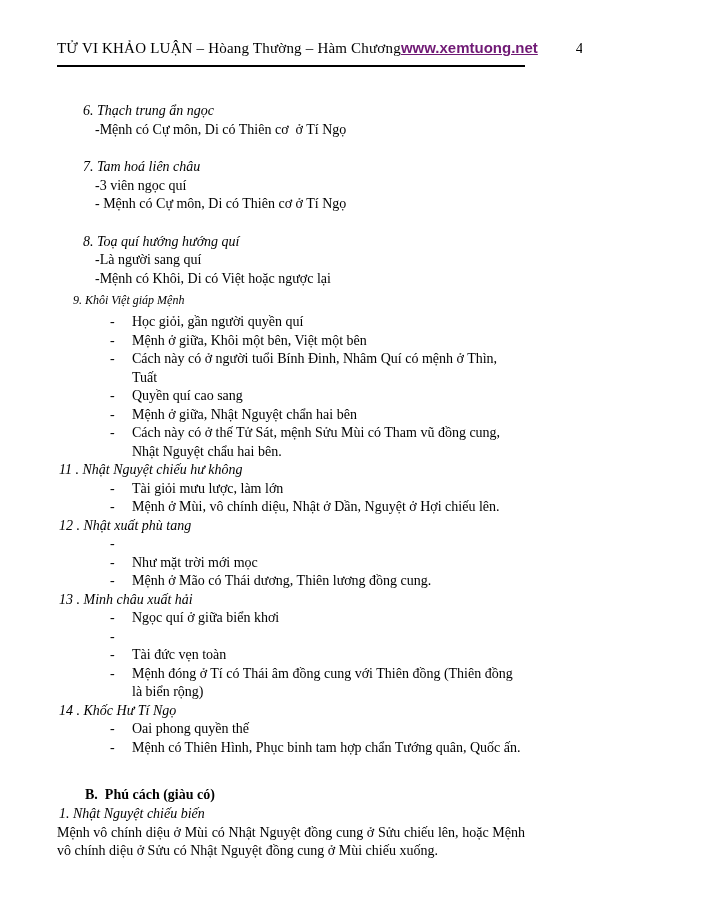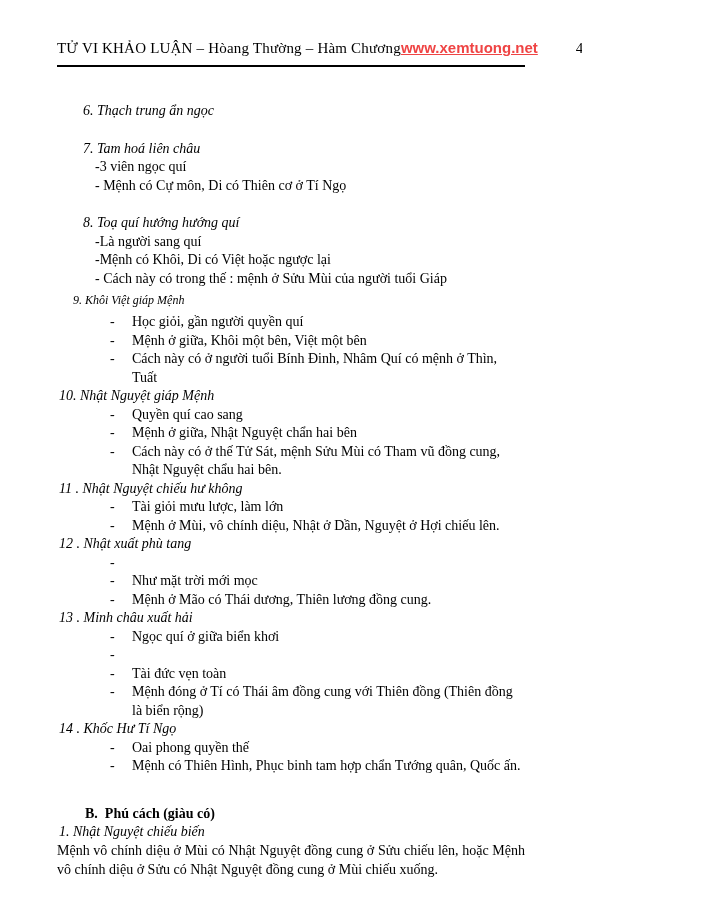--- a/index.html
+++ b/index.html
@@ -23,21 +23,21 @@
   }
   .header-title {
     flex: 1;
     font-family: "Liberation Serif", serif;
     letter-spacing: 0.2px;
   }
   .header-link {
     font-family: "Liberation Sans", sans-serif;
     font-weight: bold;
     font-size: 15px;
-    color: #ef4444;
+    color: #701a75;
     text-decoration: underline;
     margin-right: 38px;
   }
   .header-page-num {
     font-family: Liberation Serif, serif;
     font-size: 15px;
   }
   .header-rule {
     border: none;
     border-top: 2px solid #000000;
@@ -85,43 +85,42 @@
 <div class="page">
   <div class="header-bar">
     <span class="header-title">TỬ VI KHẢO LUẬN – Hòang Thường – Hàm Chương</span>
     <a class="header-link" href="#">www.xemtuong.net</a>
     <span class="header-page-num">44</span>
   </div>
   <hr class="header-rule">
 
   <div class="content">
       <div class="heading h-mid">6. Thạch trung ẩn ngọc</div>
+      <div class="item attached-item">-Mệnh có Cự môn, Di có Thiên cơ &nbsp;ở Tí Ngọ</div>
       <div class="spacer "></div>
       <div class="heading h-mid">7. Tam hoá liên châu</div>
       <div class="item attached-item">-3 viên ngọc quí</div>
       <div class="item attached-item">- Mệnh có Cự môn, Di có Thiên cơ ở Tí Ngọ</div>
       <div class="spacer "></div>
       <div class="heading h-mid">8. Toạ quí hướng hướng quí</div>
       <div class="item attached-item">-Là người sang quí</div>
       <div class="item attached-item">-Mệnh có Khôi, Di có Việt hoặc ngược lại</div>
-      <div class="item attached-item">- Cách này có trong thế : mệnh ở Sửu Mùi của người tuổi Giáp</div>
       <div class="heading h-large">9. Khôi Việt giáp Mệnh</div>
       <div class="item dash-item">
         <span class="bullet">-</span>
         <span class="itext">Học giỏi, gần người quyền quí</span>
       </div>
       <div class="item dash-item">
         <span class="bullet">-</span>
         <span class="itext">Mệnh ở giữa, Khôi một bên, Việt một bên</span>
       </div>
       <div class="item dash-item">
         <span class="bullet">-</span>
         <span class="itext">Cách này có ở người tuổi Bính Đinh, Nhâm Quí có mệnh ở Thìn, Tuất</span>
       </div>
-      <div class="heading h-left">10. Nhật Nguyệt giáp Mệnh</div>
       <div class="item dash-item">
         <span class="bullet">-</span>
         <span class="itext">Quyền quí cao sang</span>
       </div>
       <div class="item dash-item">
         <span class="bullet">-</span>
         <span class="itext">Mệnh ở giữa, Nhật Nguyệt chẩn hai bên</span>
       </div>
       <div class="item dash-item">
         <span class="bullet">-</span>

